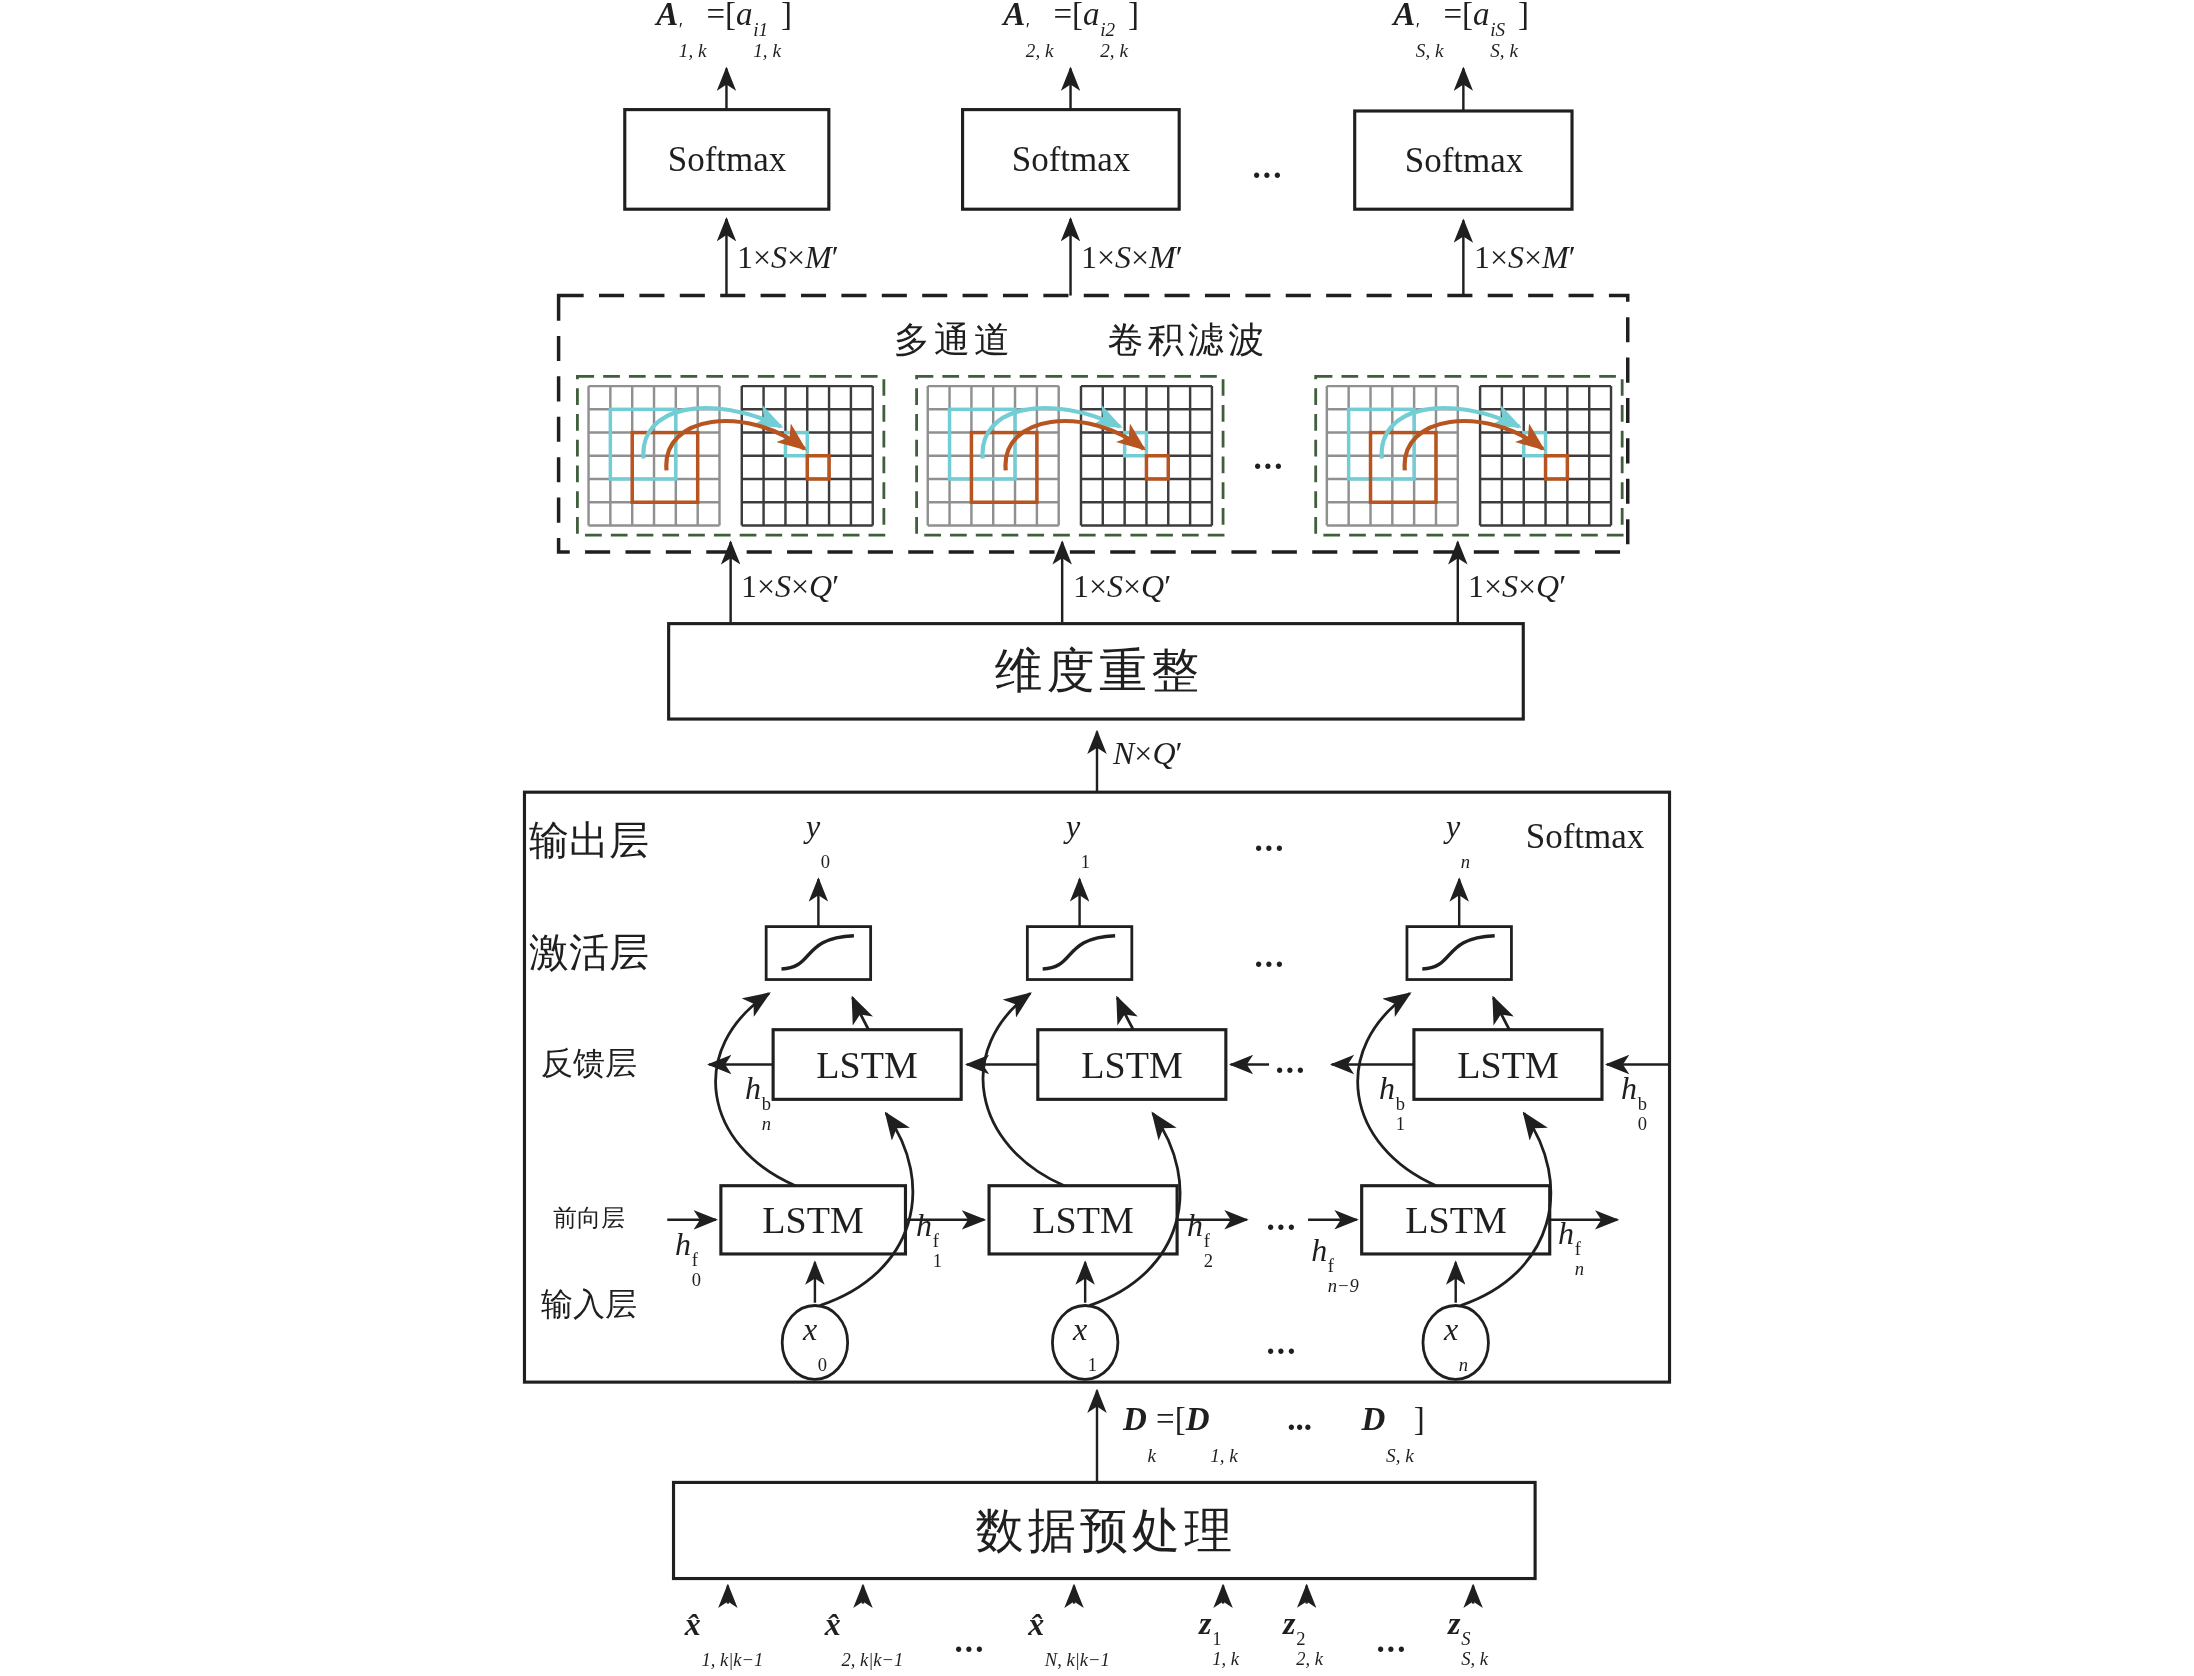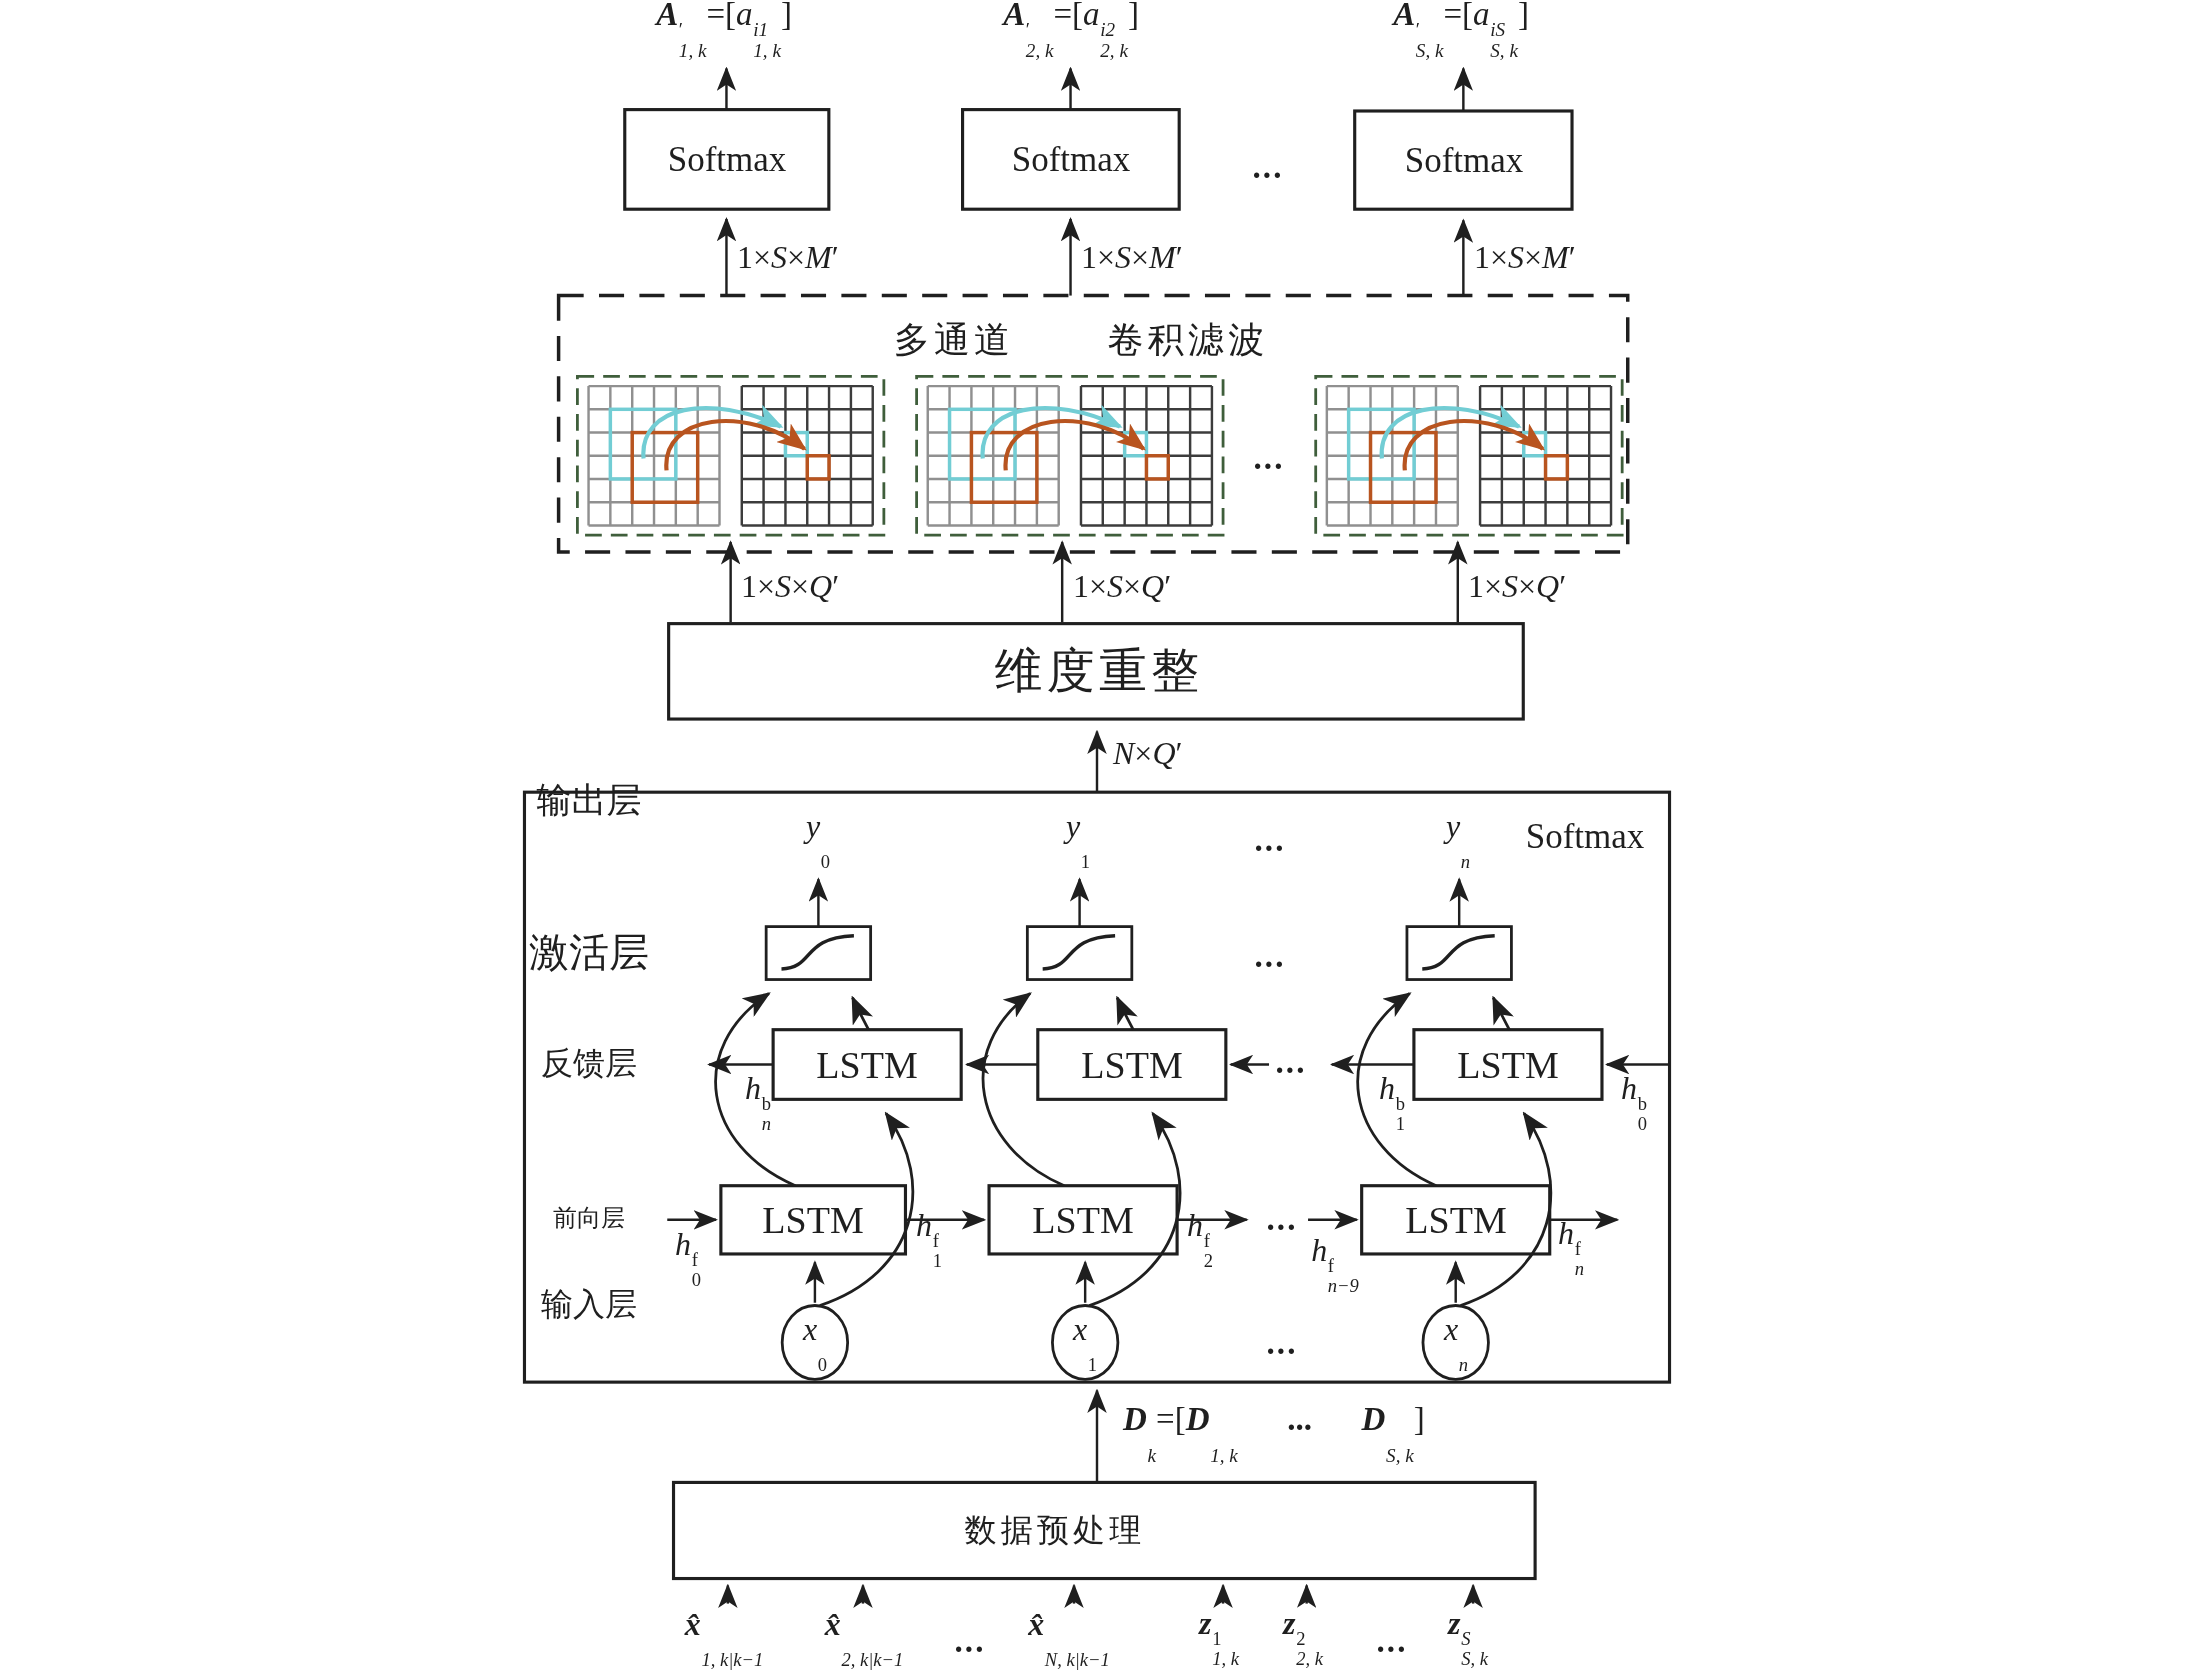--- a/index.html
+++ b/index.html
@@ -164,21 +164,21 @@
 <div class="t dots" style="left:1269px;top:458px;font-size:33px">...</div>
 
 <div class="t tl" style="left:741px;top:587px;font-size:32px"><span class="r">1×</span><span class="i">S</span><span class="r">×</span><span class="i">Q</span><span class="r">′</span></div>
 <div class="t tl" style="left:1073px;top:587px;font-size:32px"><span class="r">1×</span><span class="i">S</span><span class="r">×</span><span class="i">Q</span><span class="r">′</span></div>
 <div class="t tl" style="left:1468px;top:587px;font-size:32px"><span class="r">1×</span><span class="i">S</span><span class="r">×</span><span class="i">Q</span><span class="r">′</span></div>
 
 <div class="t cn" style="left:1099px;top:671px;font-size:48px">维度重整</div>
 <div class="t tl" style="left:1113px;top:754px;font-size:32px"><span class="i">N</span><span class="r">×</span><span class="i">Q</span><span class="r">′</span></div>
 
 <div class="t" style="left:1585px;top:837px;font-size:35px">Softmax</div>
-<div class="t" style="left:589px;top:801px;font-size:35px">输出层</div>
+<div class="t" style="left:589px;top:841px;font-size:40px">输出层</div>
 <div class="t" style="left:589px;top:953px;font-size:40px">激活层</div>
 <div class="t" style="left:589px;top:1064px;font-size:32px">反馈层</div>
 <div class="t" style="left:589px;top:1218px;font-size:24px">前向层</div>
 <div class="t" style="left:589px;top:1305px;font-size:32px">输入层</div>
 
 <div class="t" style="left:818px;top:840px;font-size:32px"><span class="i">y</span><span class="stk"><span class="up r">&nbsp;</span><span class="dn r">0</span></span></div>
 <div class="t" style="left:1078px;top:840px;font-size:32px"><span class="i">y</span><span class="stk"><span class="up r">&nbsp;</span><span class="dn r">1</span></span></div>
 <div class="t dots" style="left:1270px;top:840px;font-size:33px">...</div>
 <div class="t" style="left:1458px;top:840px;font-size:32px"><span class="i">y</span><span class="stk"><span class="up r">&nbsp;</span><span class="dn i">n</span></span></div>
 
@@ -204,21 +204,21 @@
 <div class="t" style="left:1335px;top:1264px;font-size:32px"><span class="i">h</span><span class="stk"><span class="up r">f</span><span class="dn i">n−9</span></span></div>
 <div class="t" style="left:1571px;top:1247px;font-size:32px"><span class="i">h</span><span class="stk"><span class="up r">f</span><span class="dn i">n</span></span></div>
 
 <div class="t" style="left:815px;top:1343px;font-size:32px"><span class="i">x</span><span class="stk"><span class="up r">&nbsp;</span><span class="dn r">0</span></span></div>
 <div class="t" style="left:1085px;top:1343px;font-size:32px"><span class="i">x</span><span class="stk"><span class="up r">&nbsp;</span><span class="dn r">1</span></span></div>
 <div class="t dots" style="left:1282px;top:1343px;font-size:33px">...</div>
 <div class="t" style="left:1456px;top:1343px;font-size:32px"><span class="i">x</span><span class="stk"><span class="up r">&nbsp;</span><span class="dn i">n</span></span></div>
 
 <div class="t tl" style="left:1123px;top:1434px;font-size:33px"><span class="bi">D</span><span class="stk"><span class="up r">&nbsp;</span><span class="dn i">k</span></span><span class="r">=[</span><span class="bi">D</span><span class="stk"><span class="up r">&nbsp;</span><span class="dn i">1, k</span></span><span class="r">      </span><span class="b">...</span><span class="r">      </span><span class="bi">D</span><span class="stk"><span class="up r">&nbsp;</span><span class="dn i">S, k</span></span><span class="r">]</span></div>
 
-<div class="t cn" style="left:1055px;top:1531px;font-size:32px">数据预处理</div>
+<div class="t cn" style="left:1106px;top:1531px;font-size:48px">数据预处理</div>
 
 <div class="t" style="left:724px;top:1638px;font-size:32px"><span class="bi">x̂</span><span class="stk"><span class="up r">&nbsp;</span><span class="dn i">1, k|k−1</span></span></div>
 <div class="t" style="left:864px;top:1638px;font-size:32px"><span class="bi">x̂</span><span class="stk"><span class="up r">&nbsp;</span><span class="dn i">2, k|k−1</span></span></div>
 <div class="t dots" style="left:970px;top:1641px;font-size:33px">...</div>
 <div class="t" style="left:1069px;top:1638px;font-size:32px"><span class="bi">x̂</span><span class="stk"><span class="up r">&nbsp;</span><span class="dn i">N, k|k−1</span></span></div>
 <div class="t" style="left:1219px;top:1637px;font-size:32px"><span class="bi">z</span><span class="stk"><span class="up r">1</span><span class="dn i">1, k</span></span></div>
 <div class="t" style="left:1303px;top:1637px;font-size:32px"><span class="bi">z</span><span class="stk"><span class="up r">2</span><span class="dn i">2, k</span></span></div>
 <div class="t dots" style="left:1392px;top:1641px;font-size:33px">...</div>
 <div class="t" style="left:1468px;top:1637px;font-size:32px"><span class="bi">z</span><span class="stk"><span class="up i">S</span><span class="dn i">S, k</span></span></div>
 

